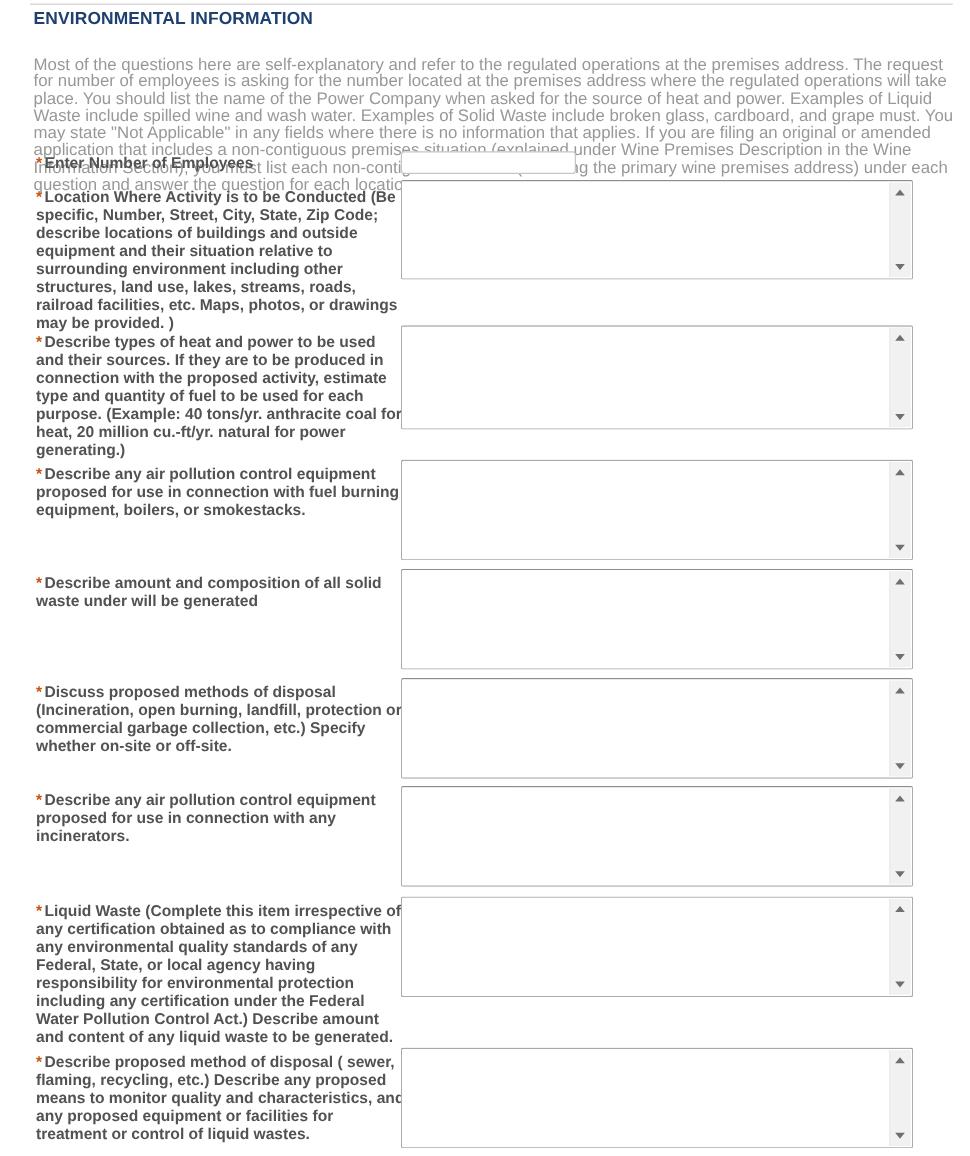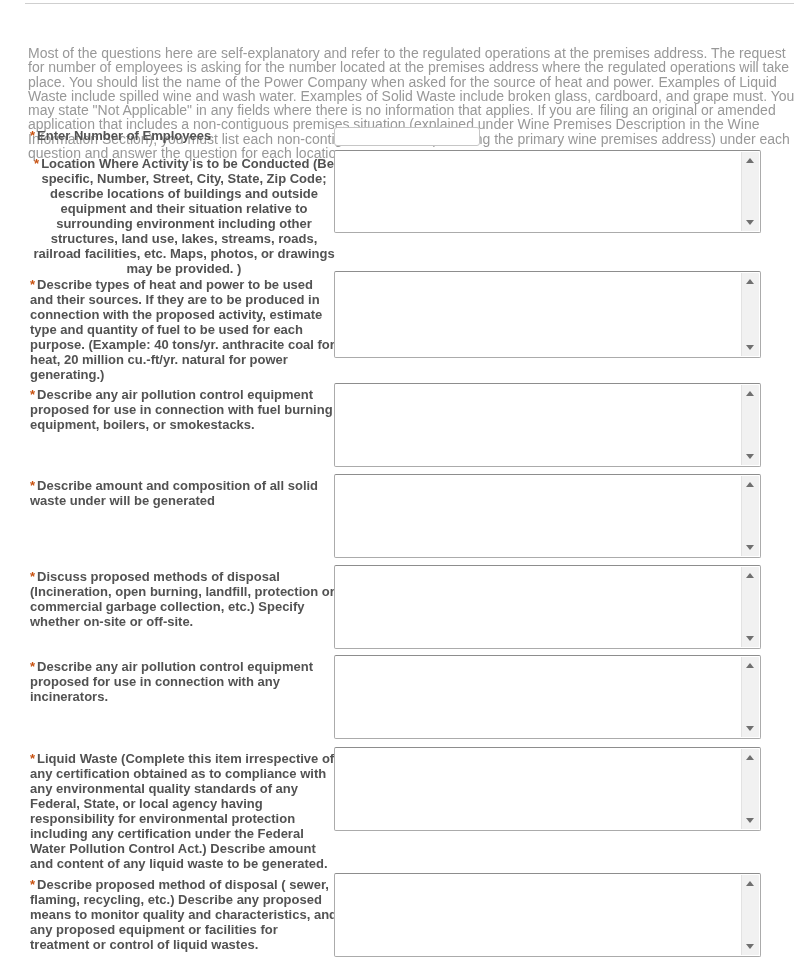--- a/index.html
+++ b/index.html
@@ -70,34 +70,35 @@
     border-top: 5px solid #6f6f6f;
   }
 </style>
 </head>
 <body>
 
 <div class="page">
 
   <div class="top-rule"></div>
 
+  <h1 class="page-title">ENVIRONMENTAL INFORMATION</h1>
 
   <div class="intro">Most of the questions here are self-explanatory and refer to the regulated operations at the premises address. The request for number of employees is asking for the number located at the premises address where the regulated operations will take place. You should list the name of the Power Company when asked for the source of heat and power. Examples of Liquid Waste include spilled wine and wash water. Examples of Solid Waste include broken glass, cardboard, and grape must. You may state "Not Applicable" in any fields where there is no information that applies. If you are filing an original or amended application that includes a non-contiguous premises situation (explained under Wine Premises Description in the Wine Information Section), you must list each non-contiguous address (including the primary wine premises address) under each question and answer the question for each location.</div>
 
   <div class="row" style="top:126px;">
     <div class="lbl" style="padding-top:2px;">
       <span class="star">*</span><span>Enter Number of Employees</span>
     </div>
     <div class="fld">
       <input type="text" class="txt-input" value="" style="">
     </div>
   </div>
 
   <div class="row" style="top:150px;">
-    <div class="lbl" style="padding-top:6px;text-align:center;">
+    <div class="lbl" style="padding-top:6px;">
       <span class="star">*</span><span>Location Where Activity is to be Conducted (Be specific, Number, Street, City, State, Zip Code; describe locations of buildings and outside equipment and their situation relative to surrounding environment including other structures, land use, lakes, streams, roads, railroad facilities, etc. Maps, photos, or drawings may be provided. )</span>
     </div>
     <div class="fld">
       <div class="ta h83">
         <div class="sb">
           <div class="sb-up"></div>
           <div class="sb-down"></div>
         </div>
       </div>
     </div>

